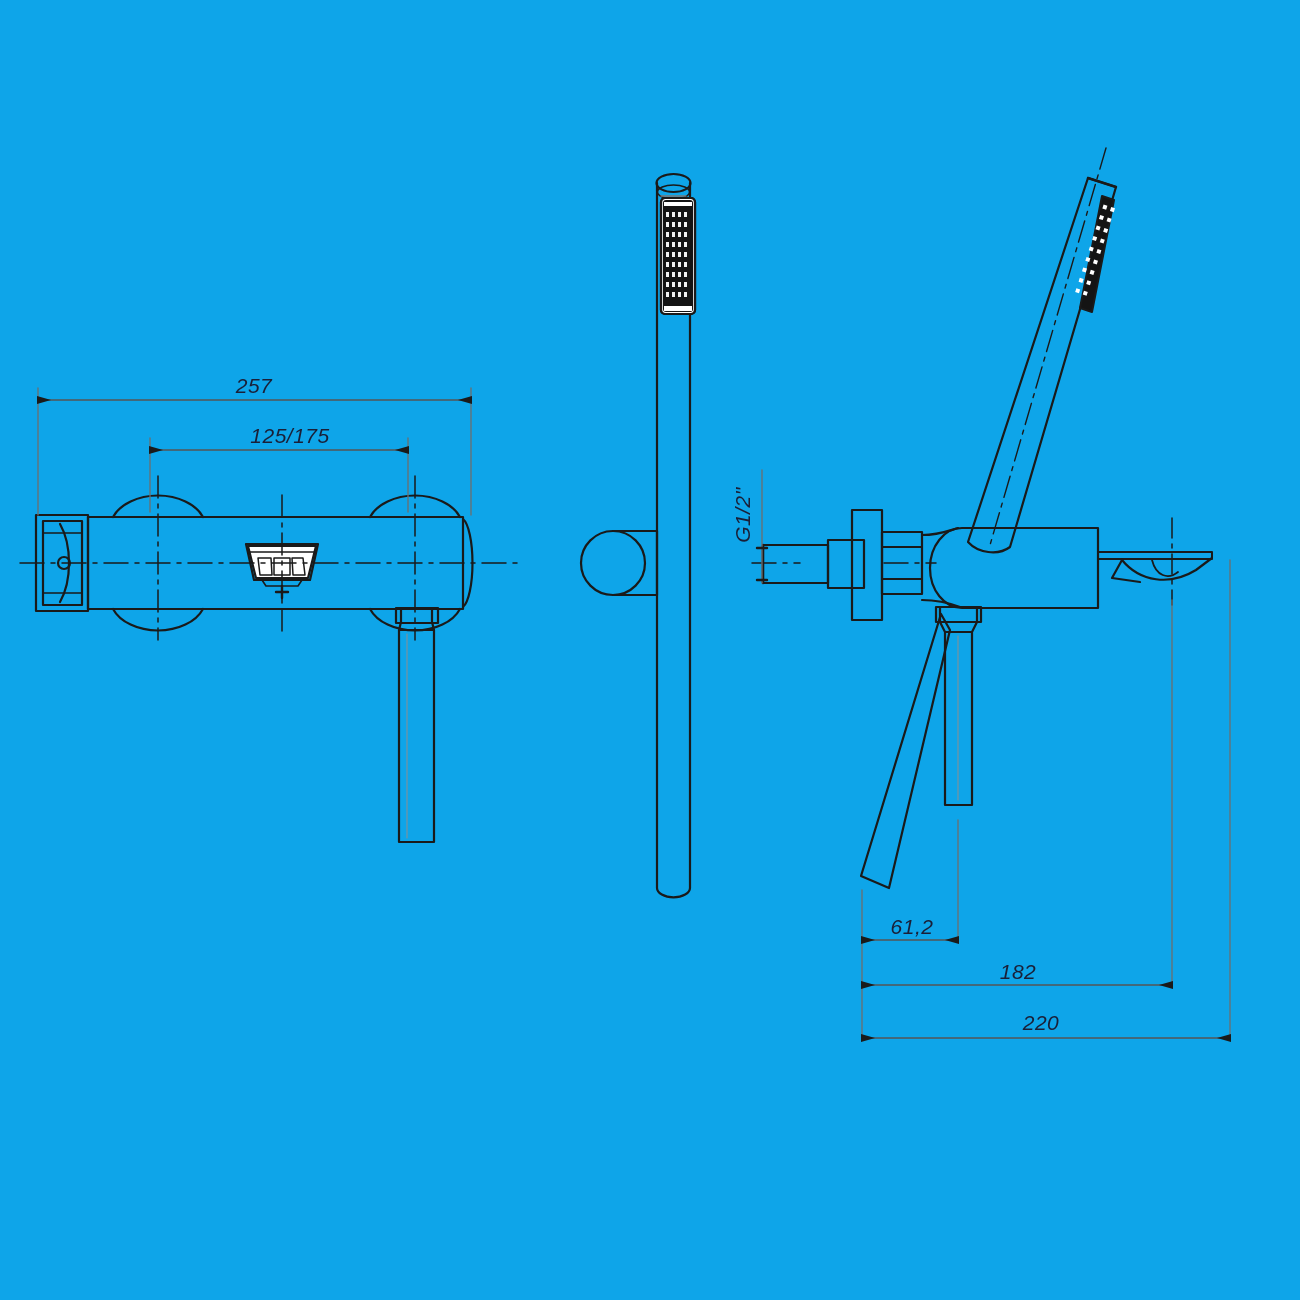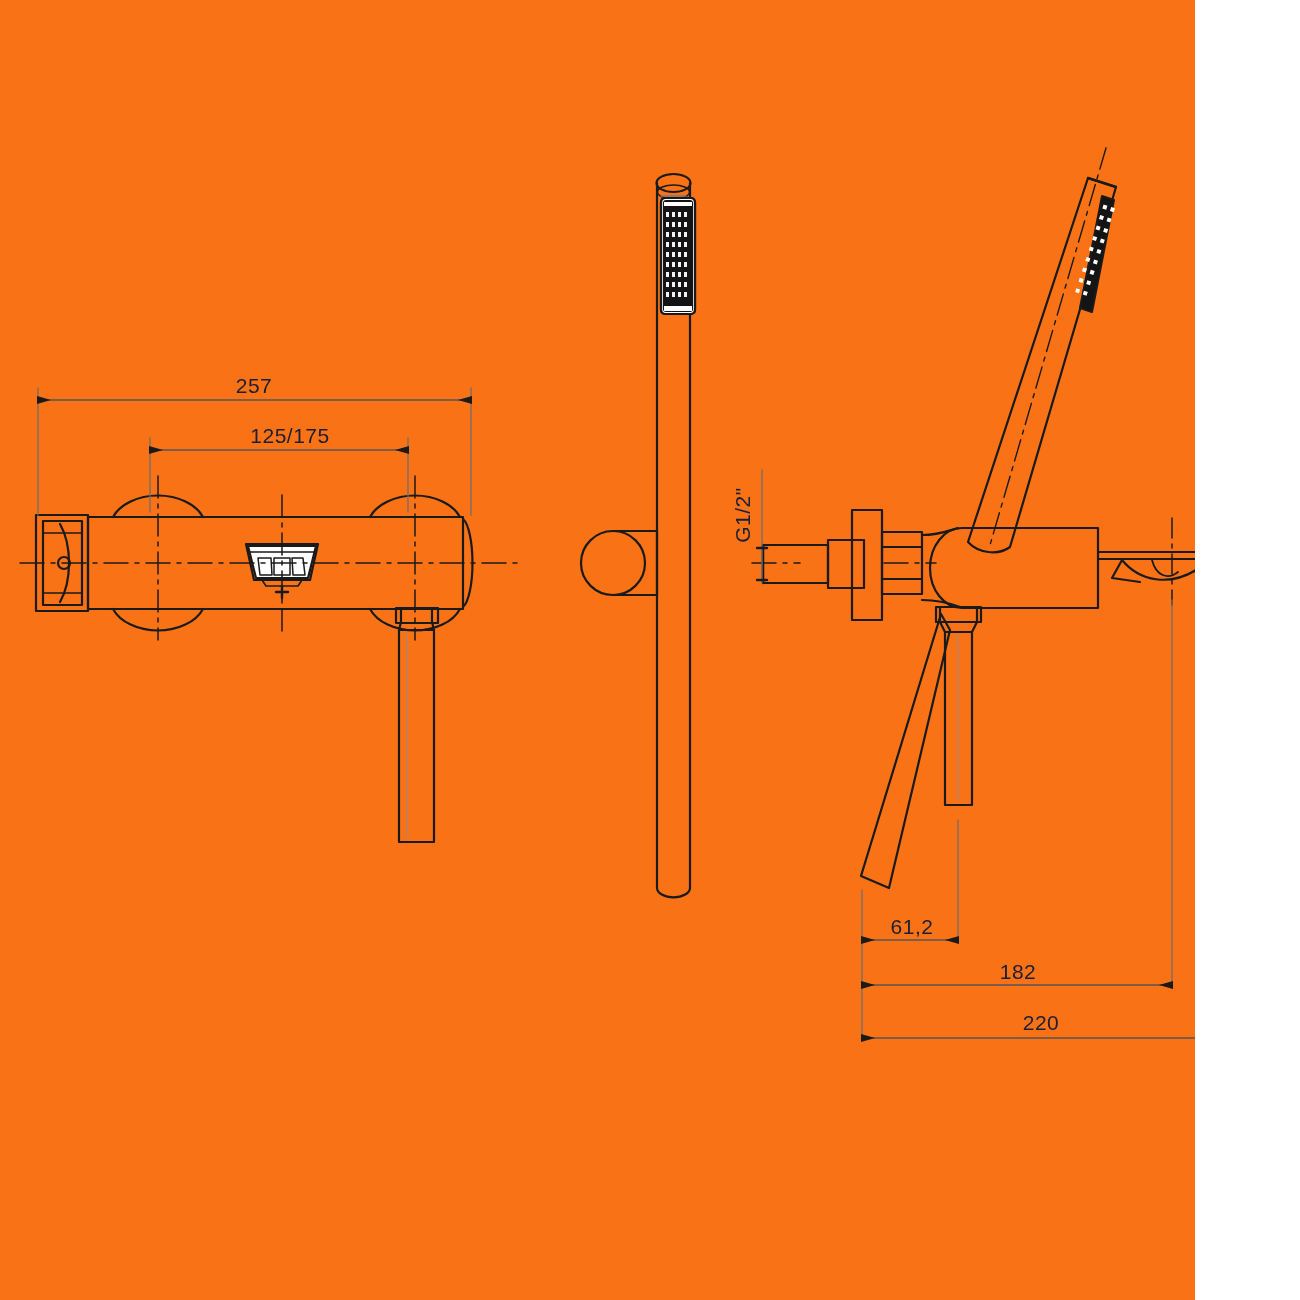--- a/index.html
+++ b/index.html
@@ -6,24 +6,25 @@
   html, body {
     margin: 0;
     padding: 0;
     background: #ffffff;
   }
   body {
     font-family: "Liberation Sans", sans-serif;
   }
   #sheet {
     position: relative;
-    width: 1195px;
+    width: 1300px;
     height: 1300px;
-    background: #f97316;
+    background: #0ea5e9;
     overflow: hidden;
+    font-style: italic;
   }
   #sheet svg {
     display: block;
     width: 1300px;
     height: 1300px;
   }
   .dim-text {
     font-family: "Liberation Sans", sans-serif;
     font-size: 21px;
     fill: #1a1f37;

